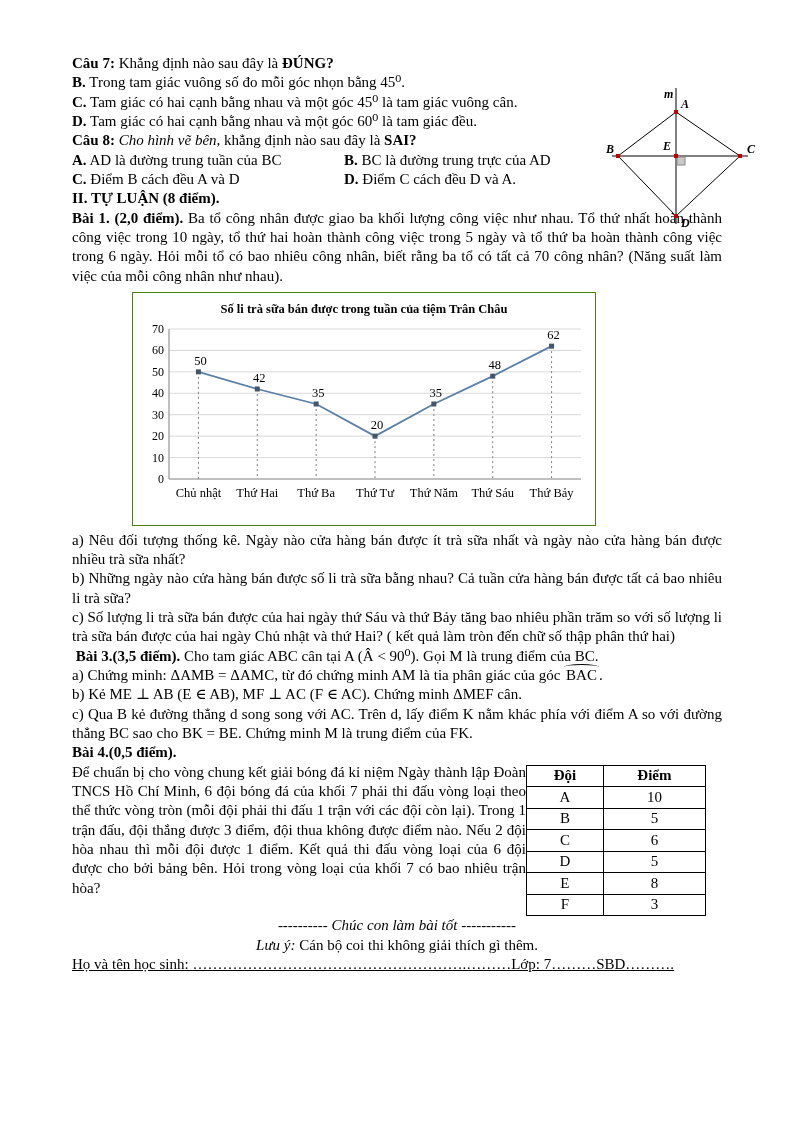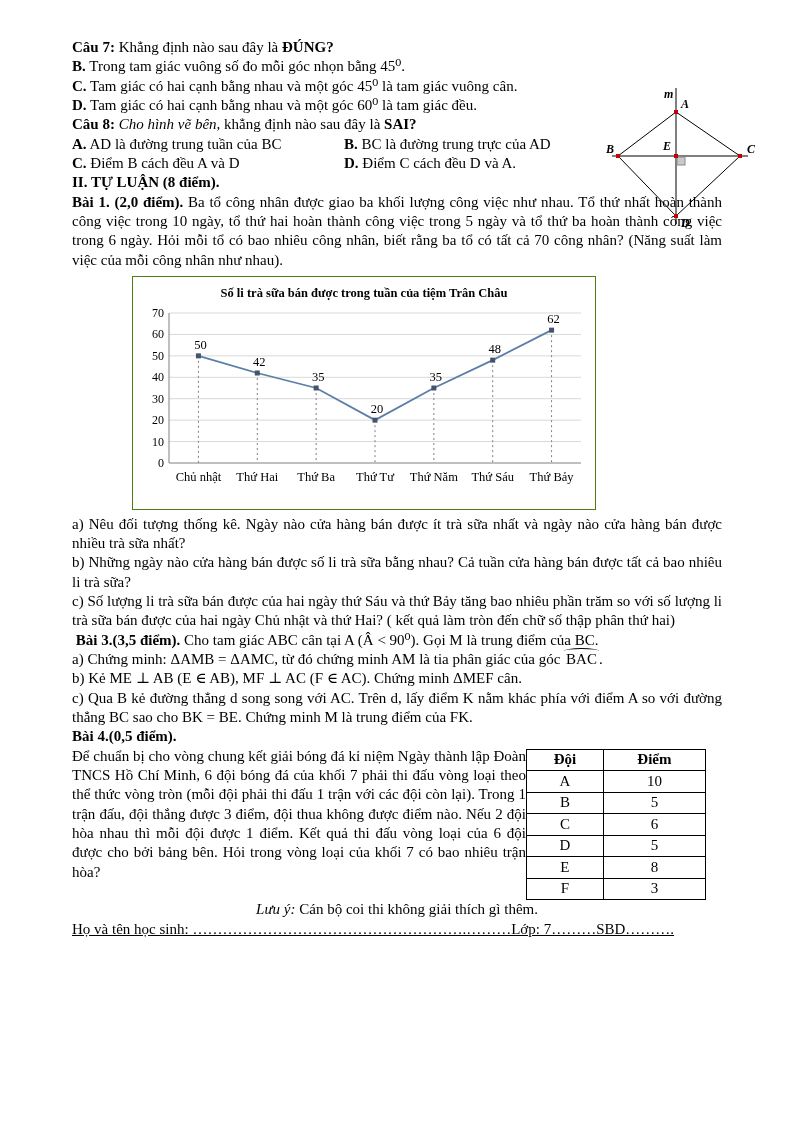--- a/index.html
+++ b/index.html
@@ -2,21 +2,21 @@
 <html><head>
 <meta charset="utf-8">
 <style>
   * { margin:0; padding:0; box-sizing:border-box; }
   html,body { width:794px; height:1122px; }
   body {
     background:#fff; color:#000;
     font-family:"Liberation Serif","DejaVu Serif",serif;
     font-size:15px; line-height:1.29; overflow:hidden;
   }
-  .page { position:relative; width:794px; height:1122px; padding:38px 72px 0 72px; }
+  .page { position:relative; width:794px; height:1122px; padding:54px 72px 0 72px; }
   p { margin:0; }
   .just { text-align:justify; }
   .center { text-align:center; }
   i, .it { font-style:italic; }
   b { font-weight:bold; }
   .opt-col { display:inline-block; width:272px; }
   
   .figure { position:absolute; top:84px; right:38px; }
   .figure text { font-size:12px; font-style:italic; font-weight:bold; font-family:"Liberation Serif","DejaVu Serif",serif; }
   
@@ -165,16 +165,17 @@
             <td>8</td>
           </tr>
           <tr>
             <td>F</td>
             <td>3</td>
           </tr>
         </tbody>
     </table>
   </div>
 
+  <p class="center it">---------- Chúc con làm bài tốt -----------</p>
   <p class="center"><i>Lưu ý:</i> <span>Cán bộ coi thi không giải thích gì thêm.</span></p>
   <p class="footer-name">Họ và tên học sinh: ……………………………………………….………Lớp: 7………SBD……….</p>
 
 </div>
 
 </body></html>

